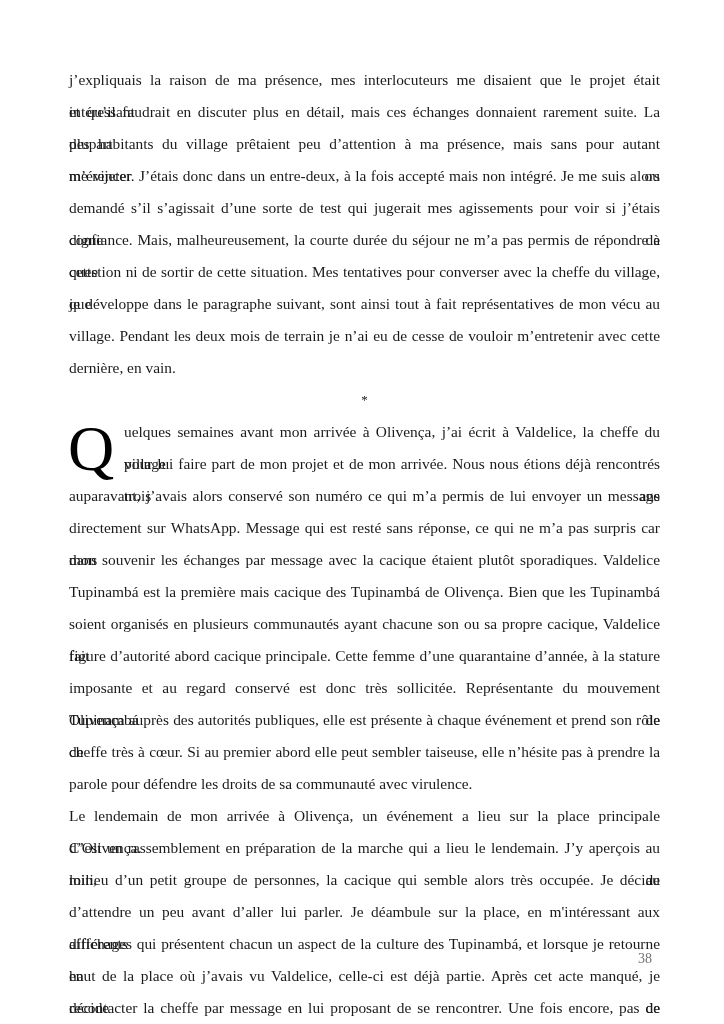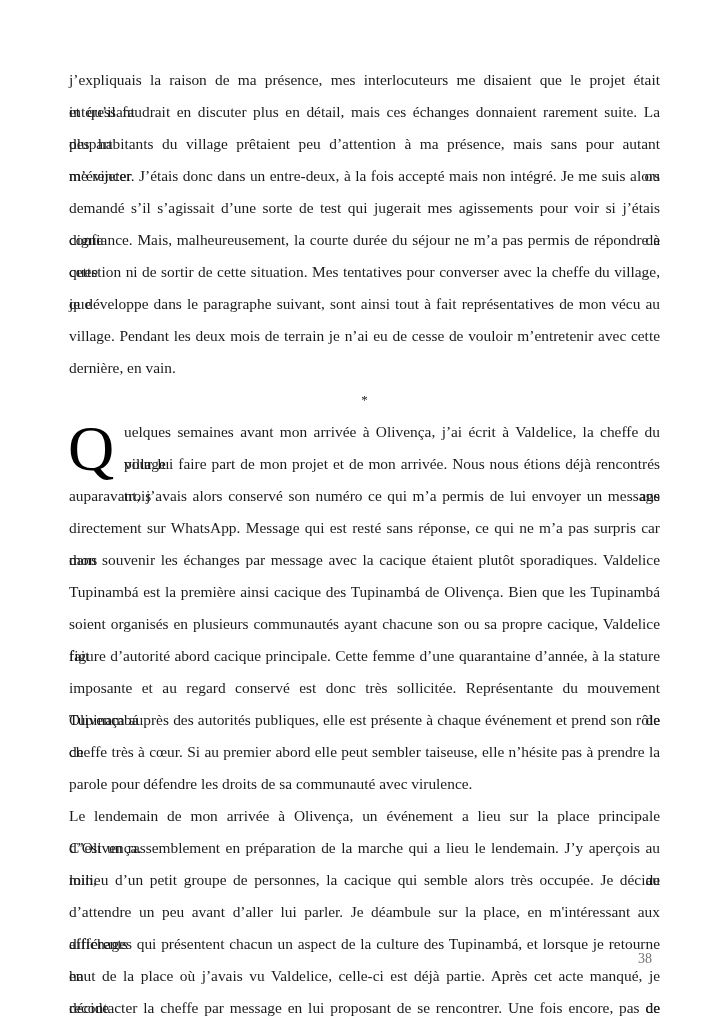--- a/index.html
+++ b/index.html
@@ -52,21 +52,21 @@
 
   <span class="sep">*</span>
 
   <div class="dropcap-wrap">
     <span class="dropcap">Q</span>
     <span class="line indent" style="white-space: normal;">uelques semaines avant mon arrivée à Olivença, j’ai écrit à Valdelice, la cheffe du village</span>
     <span class="line indent" style="white-space: normal;">pour lui faire part de mon projet et de mon arrivée. Nous nous étions déjà rencontrés trois ans</span>
     <span class="line" style="white-space: normal;">auparavant, j’avais alors conservé son numéro ce qui m’a permis de lui envoyer un message</span>
     <span class="line" style="white-space: normal;">directement sur WhatsApp. Message qui est resté sans réponse, ce qui ne m’a pas surpris car dans</span>
     <span class="line" style="white-space: normal;">mon souvenir les échanges par message avec la cacique étaient plutôt sporadiques. Valdelice</span>
-    <span class="line" style="white-space: normal;">Tupinambá est la première ainsi cacique des Tupinambá de Olivença. Bien que les Tupinambá</span>
+    <span class="line" style="white-space: normal;">Tupinambá est la première mais cacique des Tupinambá de Olivença. Bien que les Tupinambá</span>
     <span class="line" style="white-space: normal;">soient organisés en plusieurs communautés ayant chacune son ou sa propre cacique, Valdelice fait</span>
     <span class="line" style="white-space: normal;">figure d’autorité abord cacique principale. Cette femme d’une quarantaine d’année, à la stature</span>
     <span class="line" style="white-space: normal;">imposante et au regard conservé est donc très sollicitée. Représentante du mouvement Tupinambá de</span>
     <span class="line" style="white-space: normal;">Olivença auprès des autorités publiques, elle est présente à chaque événement et prend son rôle de</span>
     <span class="line" style="white-space: normal;">cheffe très à cœur. Si au premier abord elle peut sembler taiseuse, elle n’hésite pas à prendre la</span>
     <span class="line last" style="white-space: normal;">parole pour défendre les droits de sa communauté avec virulence.</span>
   </div>
 
   <div>
     <span class="line" style="white-space: normal;">Le lendemain de mon arrivée à Olivença, un événement a lieu sur la place principale d’Olivença.</span>

